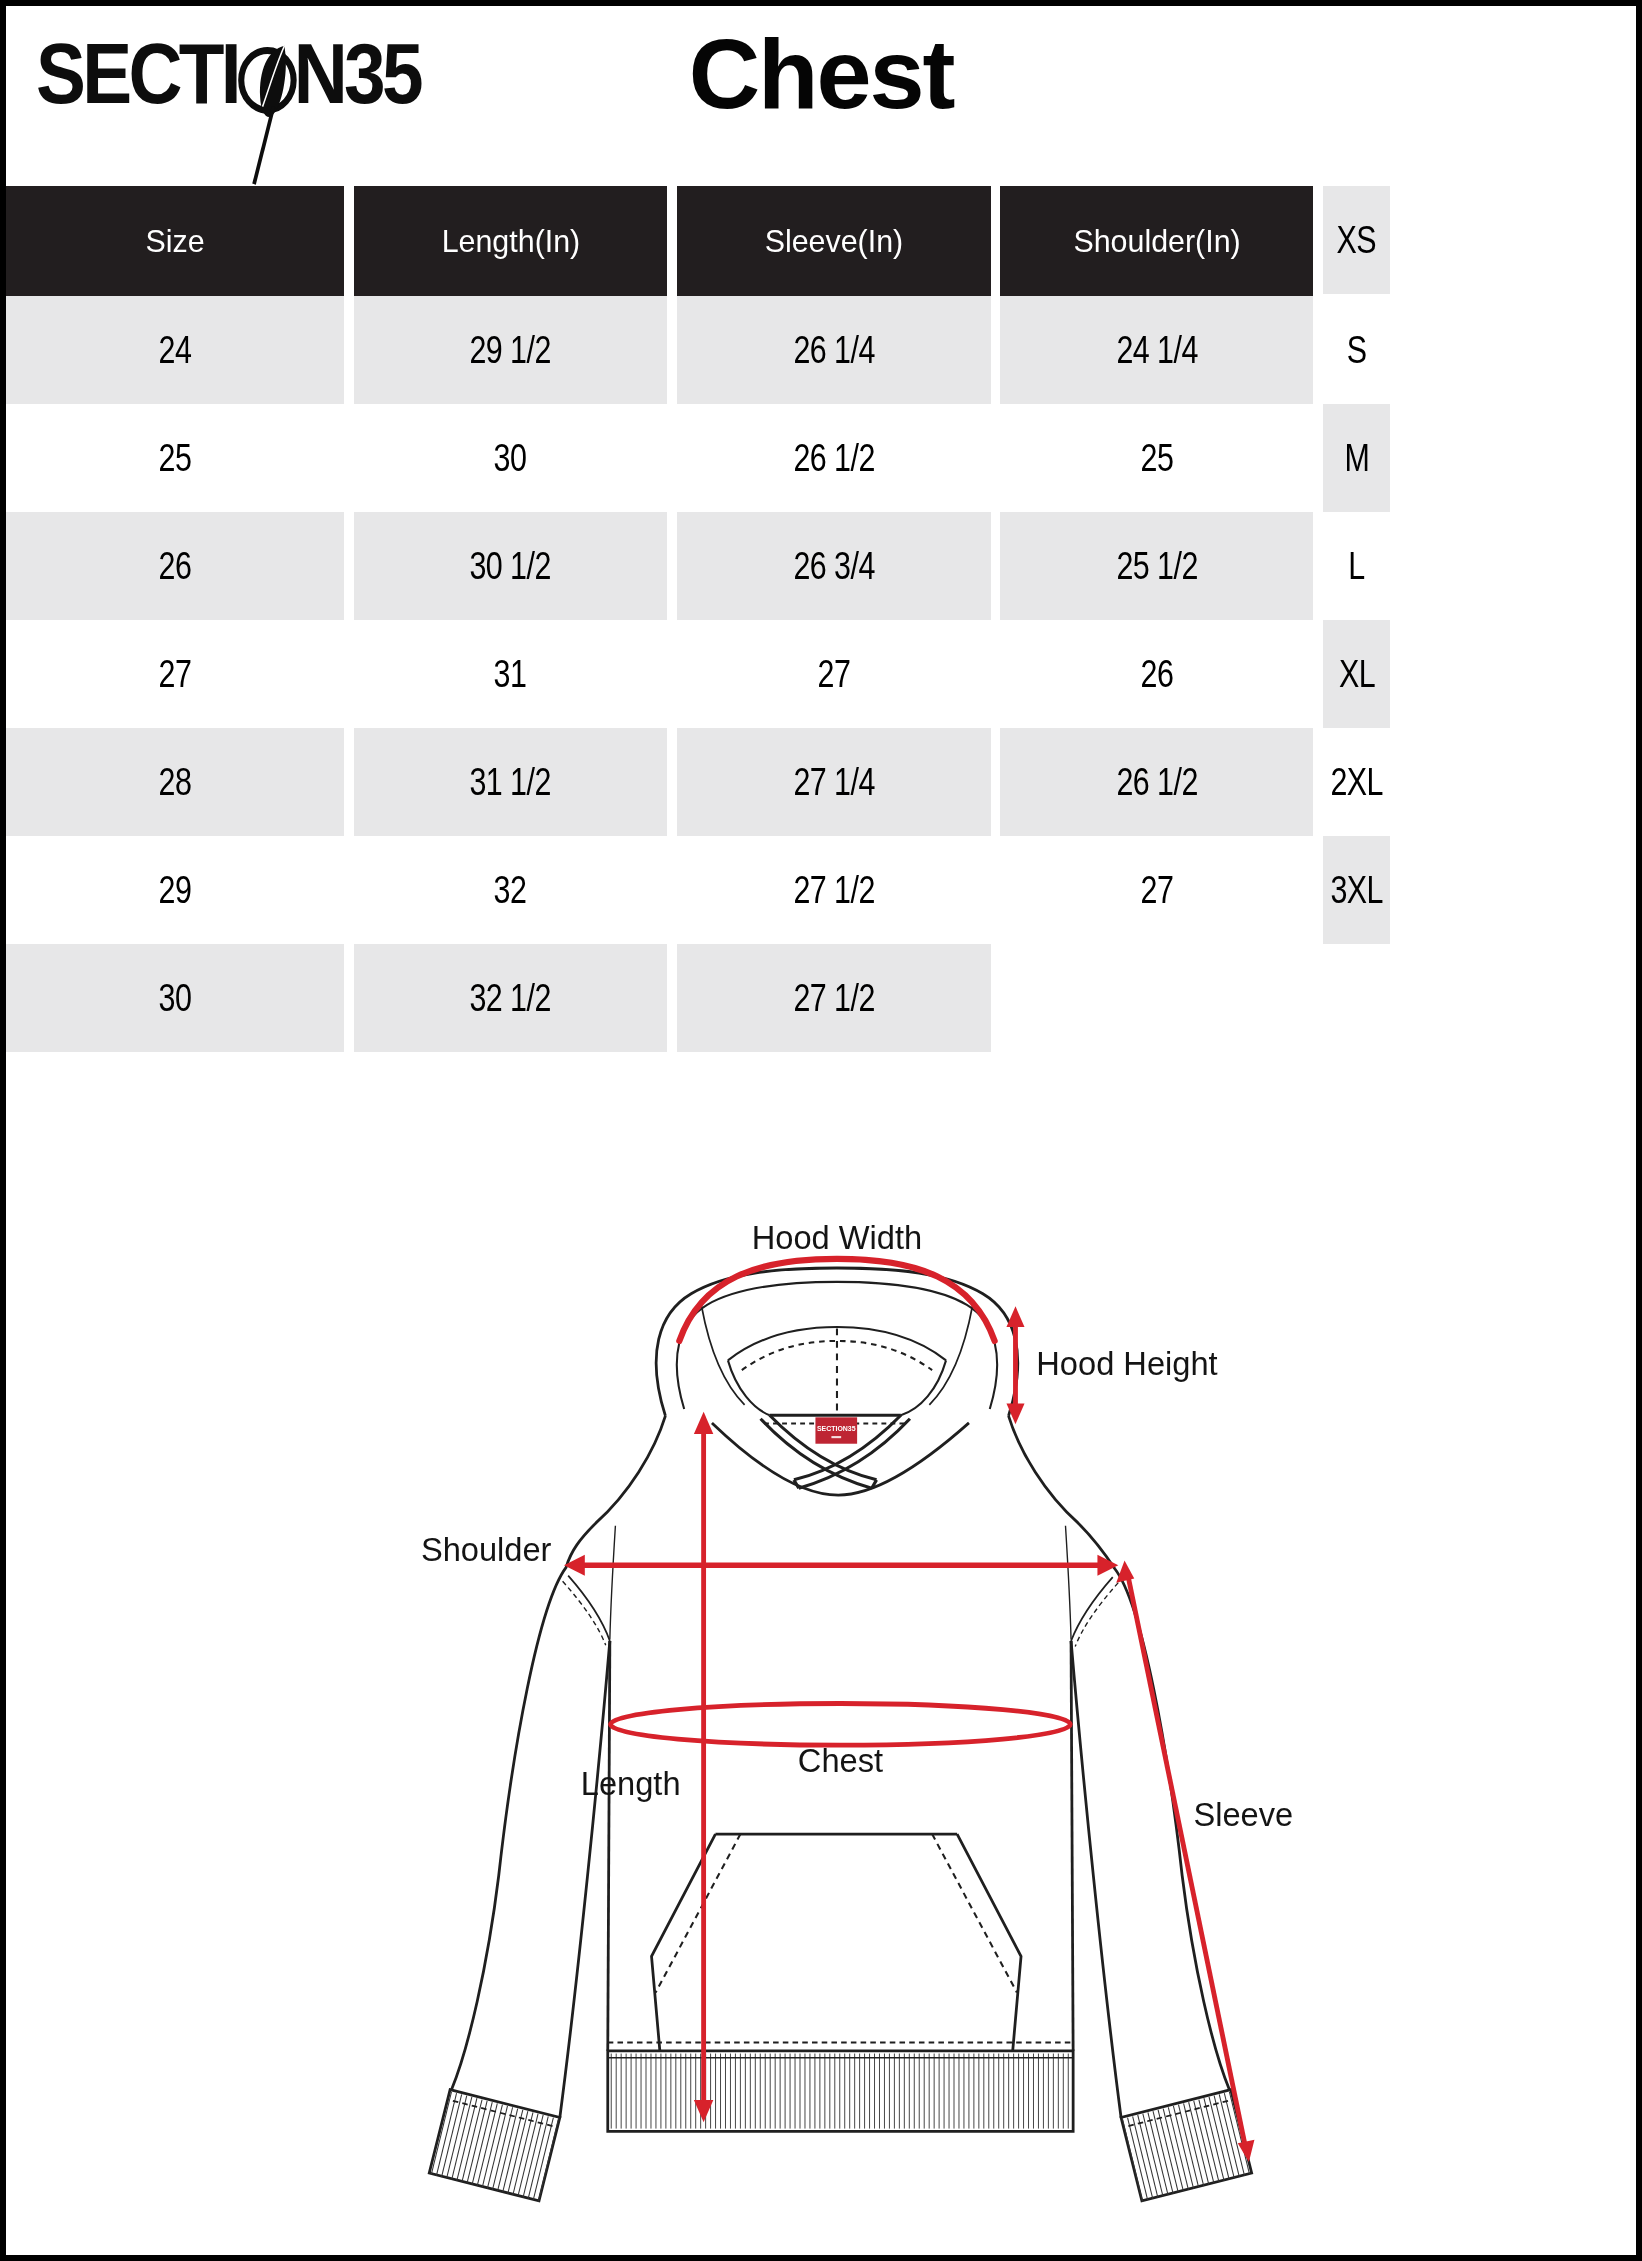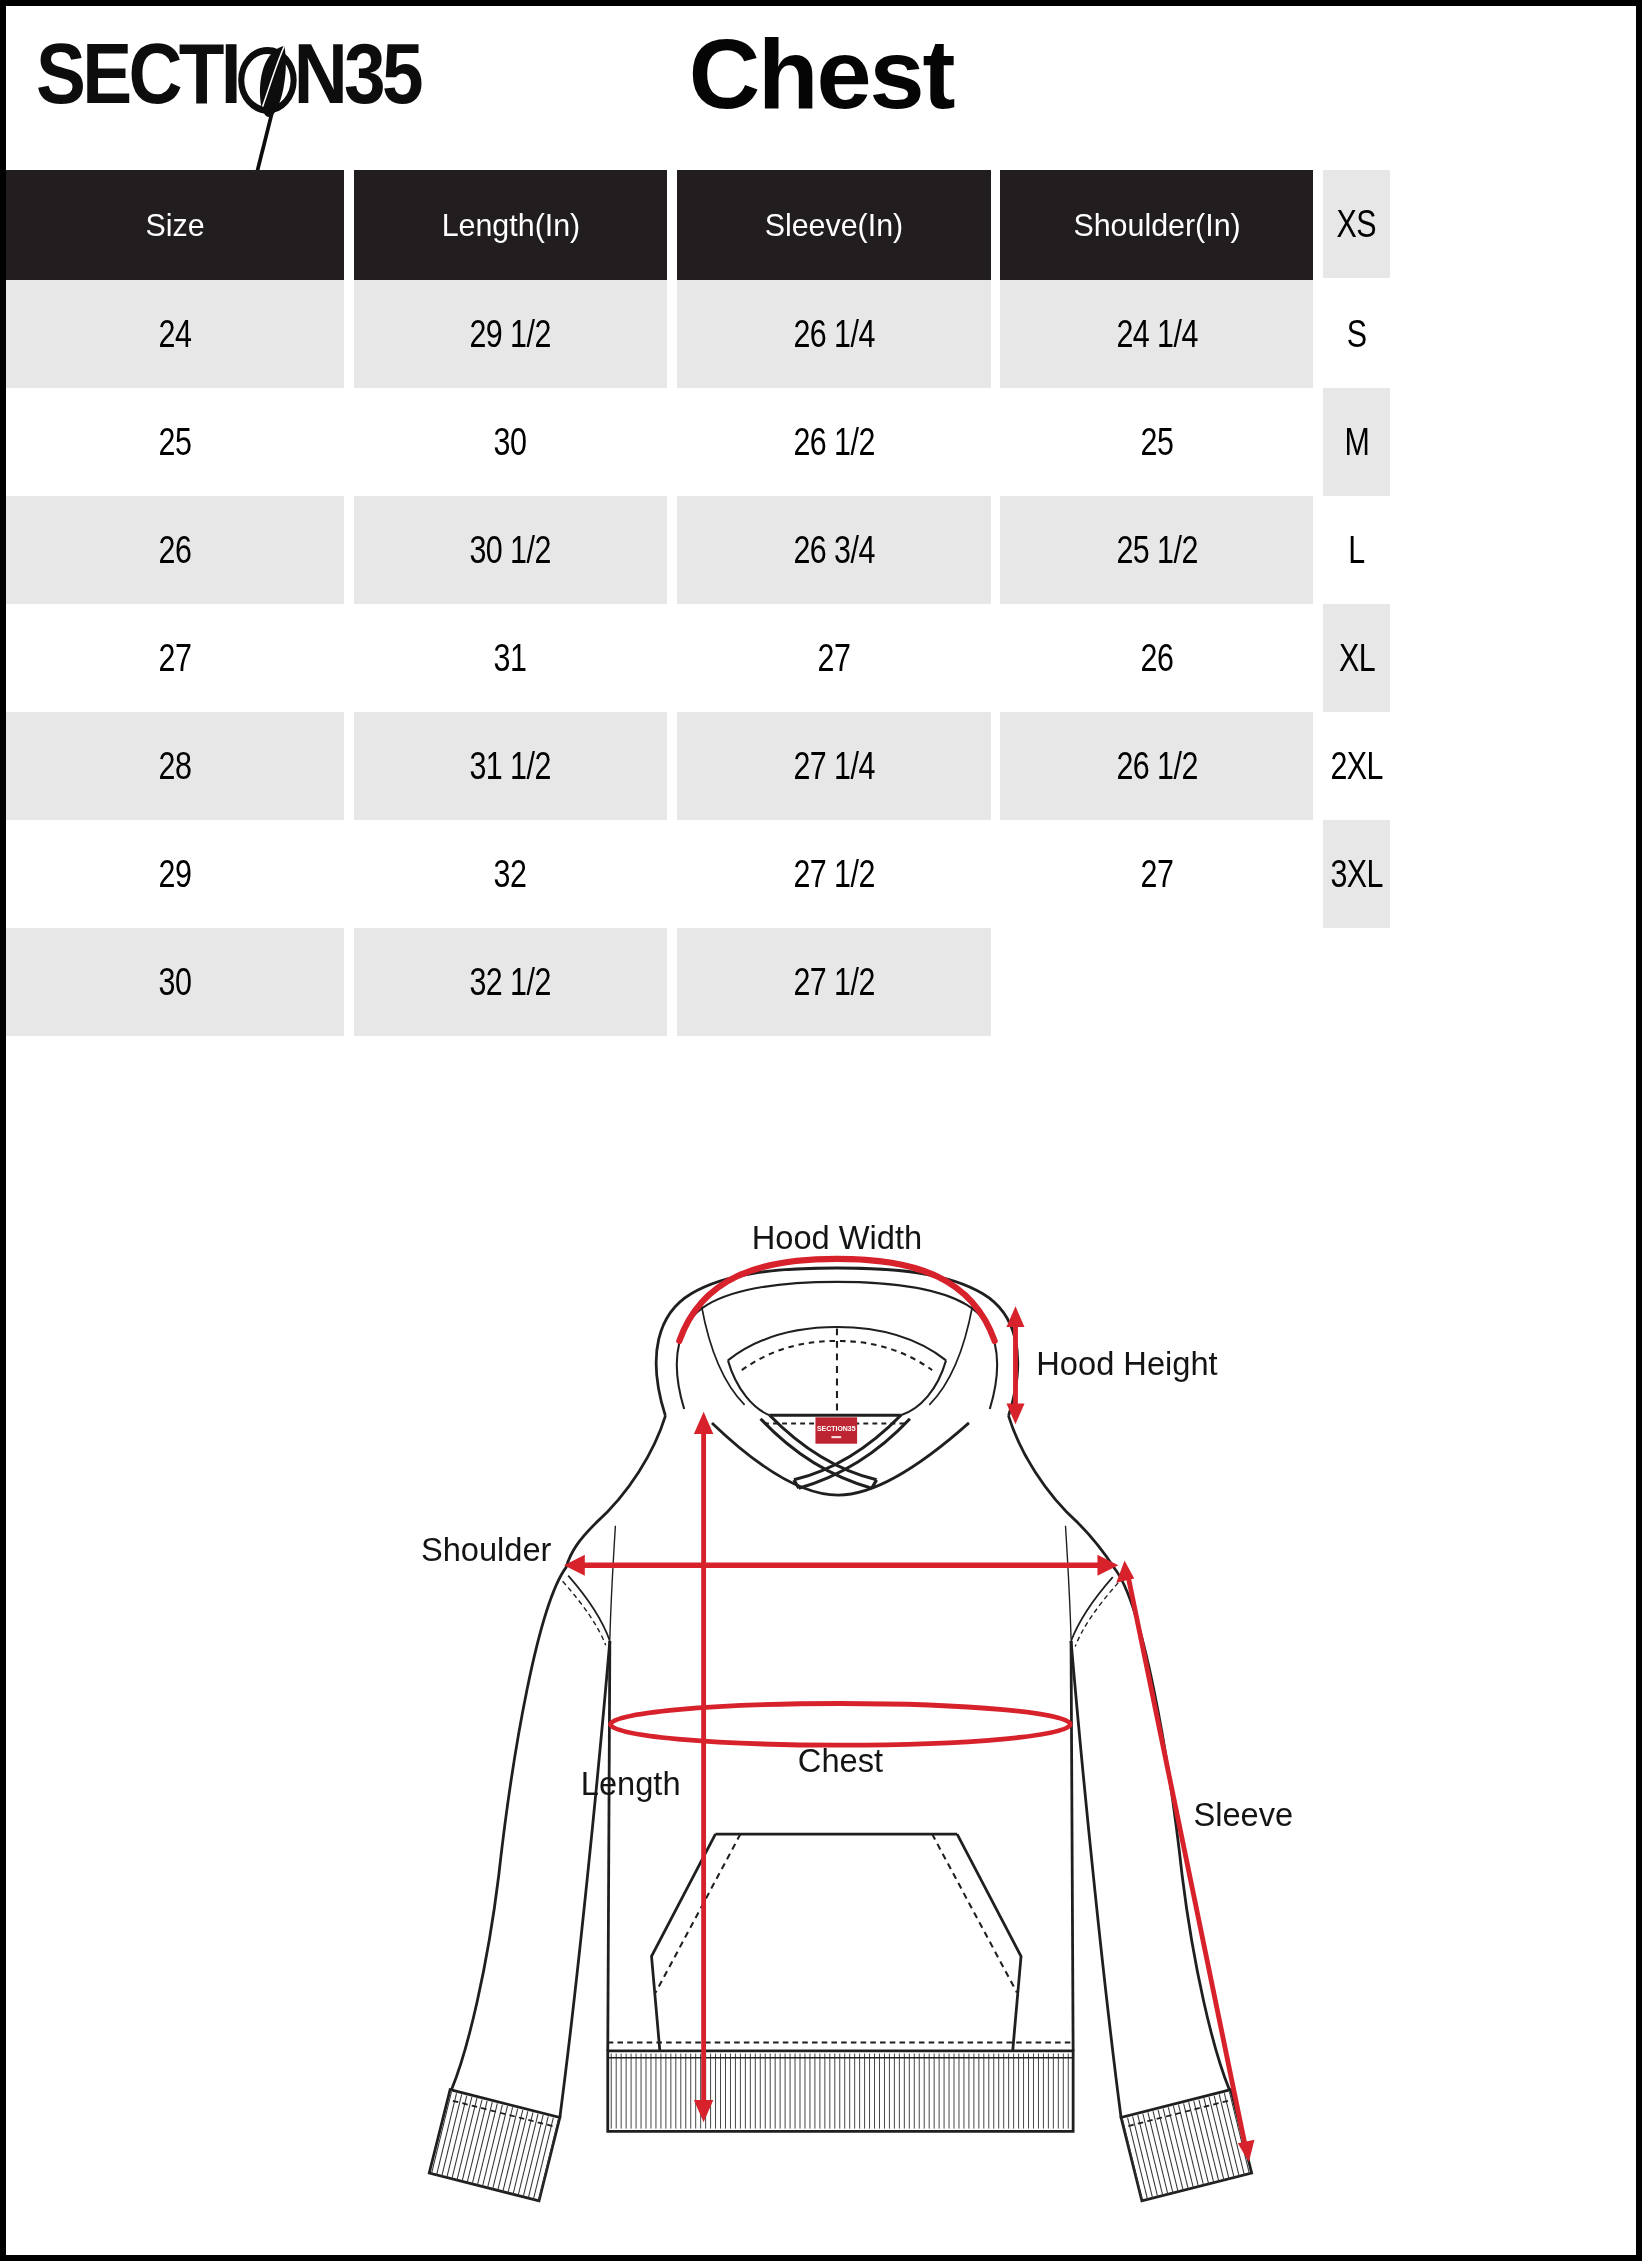--- a/index.html
+++ b/index.html
@@ -9,21 +9,21 @@
 
   
   .logo{position:absolute;left:36px;top:31px;display:flex;align-items:flex-start;
         font-weight:bold;font-size:85px;letter-spacing:-4.2px;color:#0d0d0d;
         transform:scaleX(.88);transform-origin:left top;line-height:1;}
   .logo-o{width:72px;height:160px;margin:5.6px -5.6px 0 -2.8px;}
   .title{position:absolute;left:0;top:16.7px;width:100%;text-align:center;
          font-size:99px;font-weight:bold;letter-spacing:-2.1px;color:#050505;}
 
   
-  .size-table{position:absolute;left:6.3px;top:170px;width:1382px;
+  .size-table{position:absolute;left:6.3px;top:186px;width:1382px;
               display:grid;grid-template-columns:338px 313px 314px 313px 1fr;
               column-gap:9.7px;background:#fff;}
   .hcell{height:110px;display:flex;align-items:center;justify-content:center;
          background:#221e1f;color:#fff;font-size:32px;}
   .cell{height:108px;display:flex;align-items:center;justify-content:center;
         color:#000000;font-size:39px;}
   .cell.alt{background:#e7e7e8;}
   .hcell>span{display:inline-block;transform:scaleX(.95);white-space:nowrap;}
   .cell>span{display:inline-block;transform:scaleX(.78);white-space:nowrap;letter-spacing:-0.7px;}
 

